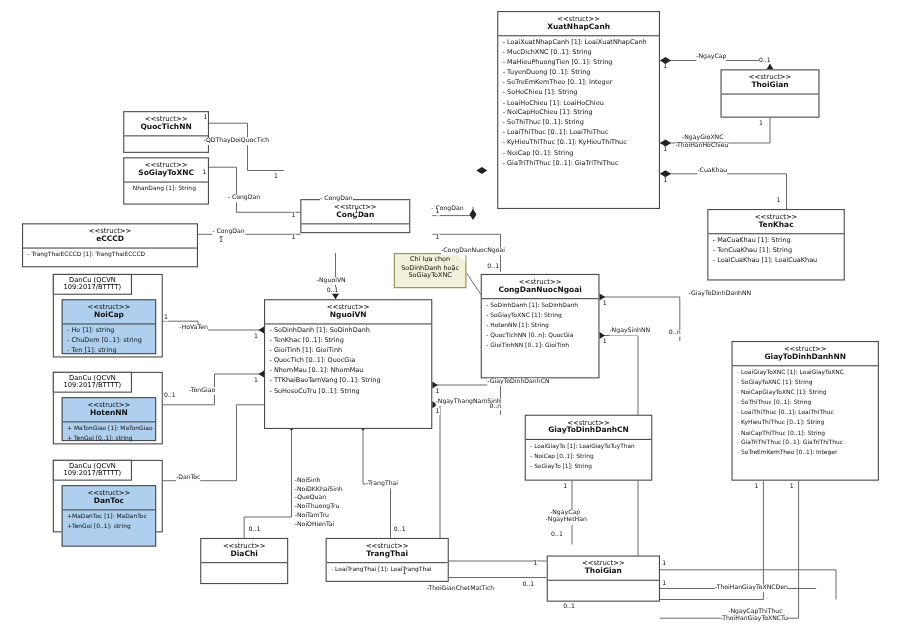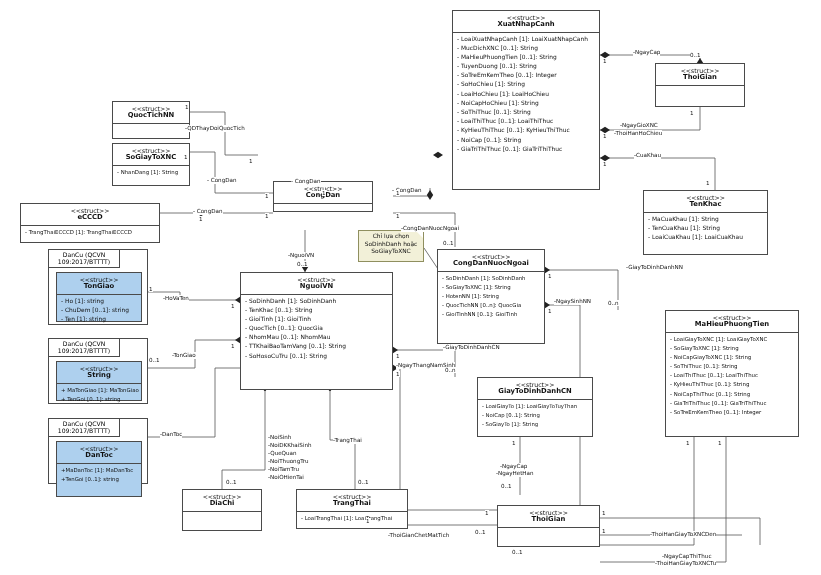--- a/index.html
+++ b/index.html
@@ -171,21 +171,21 @@
   <div class="cls" style="left:112px;top:143px;width:78px;height:43px;">
     <div class="hdr">
       <span class="st">&lt;&lt;struct&gt;&gt;</span>
       <span class="nm">SoGiayToXNC</span>
     </div>
     <div class="body">
       <div class="attr" style="font-size:5.4px;">- NhanDang [1]: String</div>
     </div>
   </div>
 
-  <div class="cls" style="left:20px;top:203px;width:140px;height:40px;">
+  <div class="cls" style="left:20px;top:203px;width:160px;height:40px;">
     <div class="hdr">
       <span class="st">&lt;&lt;struct&gt;&gt;</span>
       <span class="nm">eCCCD</span>
     </div>
     <div class="body">
       <div class="attr" style="font-size:5.4px;">- TrangThaiECCCD [1]: TrangThaiECCCD</div>
     </div>
   </div>
 
   <div class="cls" style="left:273px;top:181px;width:100px;height:31px;">
@@ -194,36 +194,36 @@
       <span class="nm">CongDan</span>
     </div>
     <div class="body" style="height:8px;"></div>
   </div>
 
   <div class="pkg" style="left:48px;top:249px;width:100px;height:76px;">
     <div class="ptab" style="width:72px;height:19px;">DanCu (QCVN 109:2017/BTTTT)</div>
     <div class="cls blue" style="position:absolute;left:7px;top:22px;width:86px;height:50px;">
       <div class="hdr">
         <span class="st">&lt;&lt;struct&gt;&gt;</span>
-        <span class="nm">TonGiao</span>
+        <span class="nm">NoiCap</span>
       </div>
       <div class="body">
         <div class="attr">- Ho [1]: string</div>
         <div class="attr">- ChuDem [0..1]: string</div>
         <div class="attr">- Ten [1]: string</div>
       </div>
     </div>
   </div>
 
   <div class="pkg" style="left:48px;top:338px;width:100px;height:66px;">
     <div class="ptab" style="width:72px;height:19px;">DanCu (QCVN 109:2017/BTTTT)</div>
     <div class="cls blue" style="position:absolute;left:7px;top:22px;width:86px;height:40px;">
       <div class="hdr">
         <span class="st">&lt;&lt;struct&gt;&gt;</span>
-        <span class="nm">String</span>
+        <span class="nm">HotenNN</span>
       </div>
       <div class="body">
         <div class="attr" style="font-size:5.4px;">+ MaTonGiao [1]: MaTonGiao</div>
         <div class="attr" style="font-size:5.4px;">+ TenGoi [0..1]: string</div>
       </div>
     </div>
   </div>
 
   <div class="pkg" style="left:48px;top:418px;width:100px;height:66px;">
     <div class="ptab" style="width:72px;height:19px;">DanCu (QCVN 109:2017/BTTTT)</div>
@@ -277,21 +277,21 @@
     <div class="body">
       <div class="attr" style="font-size:5.3px;">- LoaiGiayTo [1]: LoaiGiayToTuyThan</div>
       <div class="attr" style="font-size:5.3px;">- NoiCap [0..1]: String</div>
       <div class="attr" style="font-size:5.3px;">- SoGiayTo [1]: String</div>
     </div>
   </div>
 
   <div class="cls" style="left:665px;top:310px;width:134px;height:127px;">
     <div class="hdr">
       <span class="st">&lt;&lt;struct&gt;&gt;</span>
-      <span class="nm">MaHieuPhuongTien</span>
+      <span class="nm">GiayToDinhDanhNN</span>
     </div>
     <div class="body">
       <div class="attr" style="font-size:5.4px;">- LoaiGiayToXNC [1]: LoaiGiayToXNC</div>
       <div class="attr" style="font-size:5.4px;">- SoGiayToXNC [1]: String</div>
       <div class="attr" style="font-size:5.4px;">- NoiCapGiayToXNC [1]: String</div>
       <div class="attr" style="font-size:5.4px;">- SoThiThuc [0..1]: String</div>
       <div class="attr" style="font-size:5.4px;">- LoaiThiThuc [0..1]: LoaiThiThuc</div>
       <div class="attr" style="font-size:5.4px;">- KyHieuThiThuc [0..1]: String</div>
       <div class="attr" style="font-size:5.4px;">- NoiCapThiThuc [0..1]: String</div>
       <div class="attr" style="font-size:5.4px;">- GiaTriThiThuc [0..1]: GiaTriThiThuc</div>

